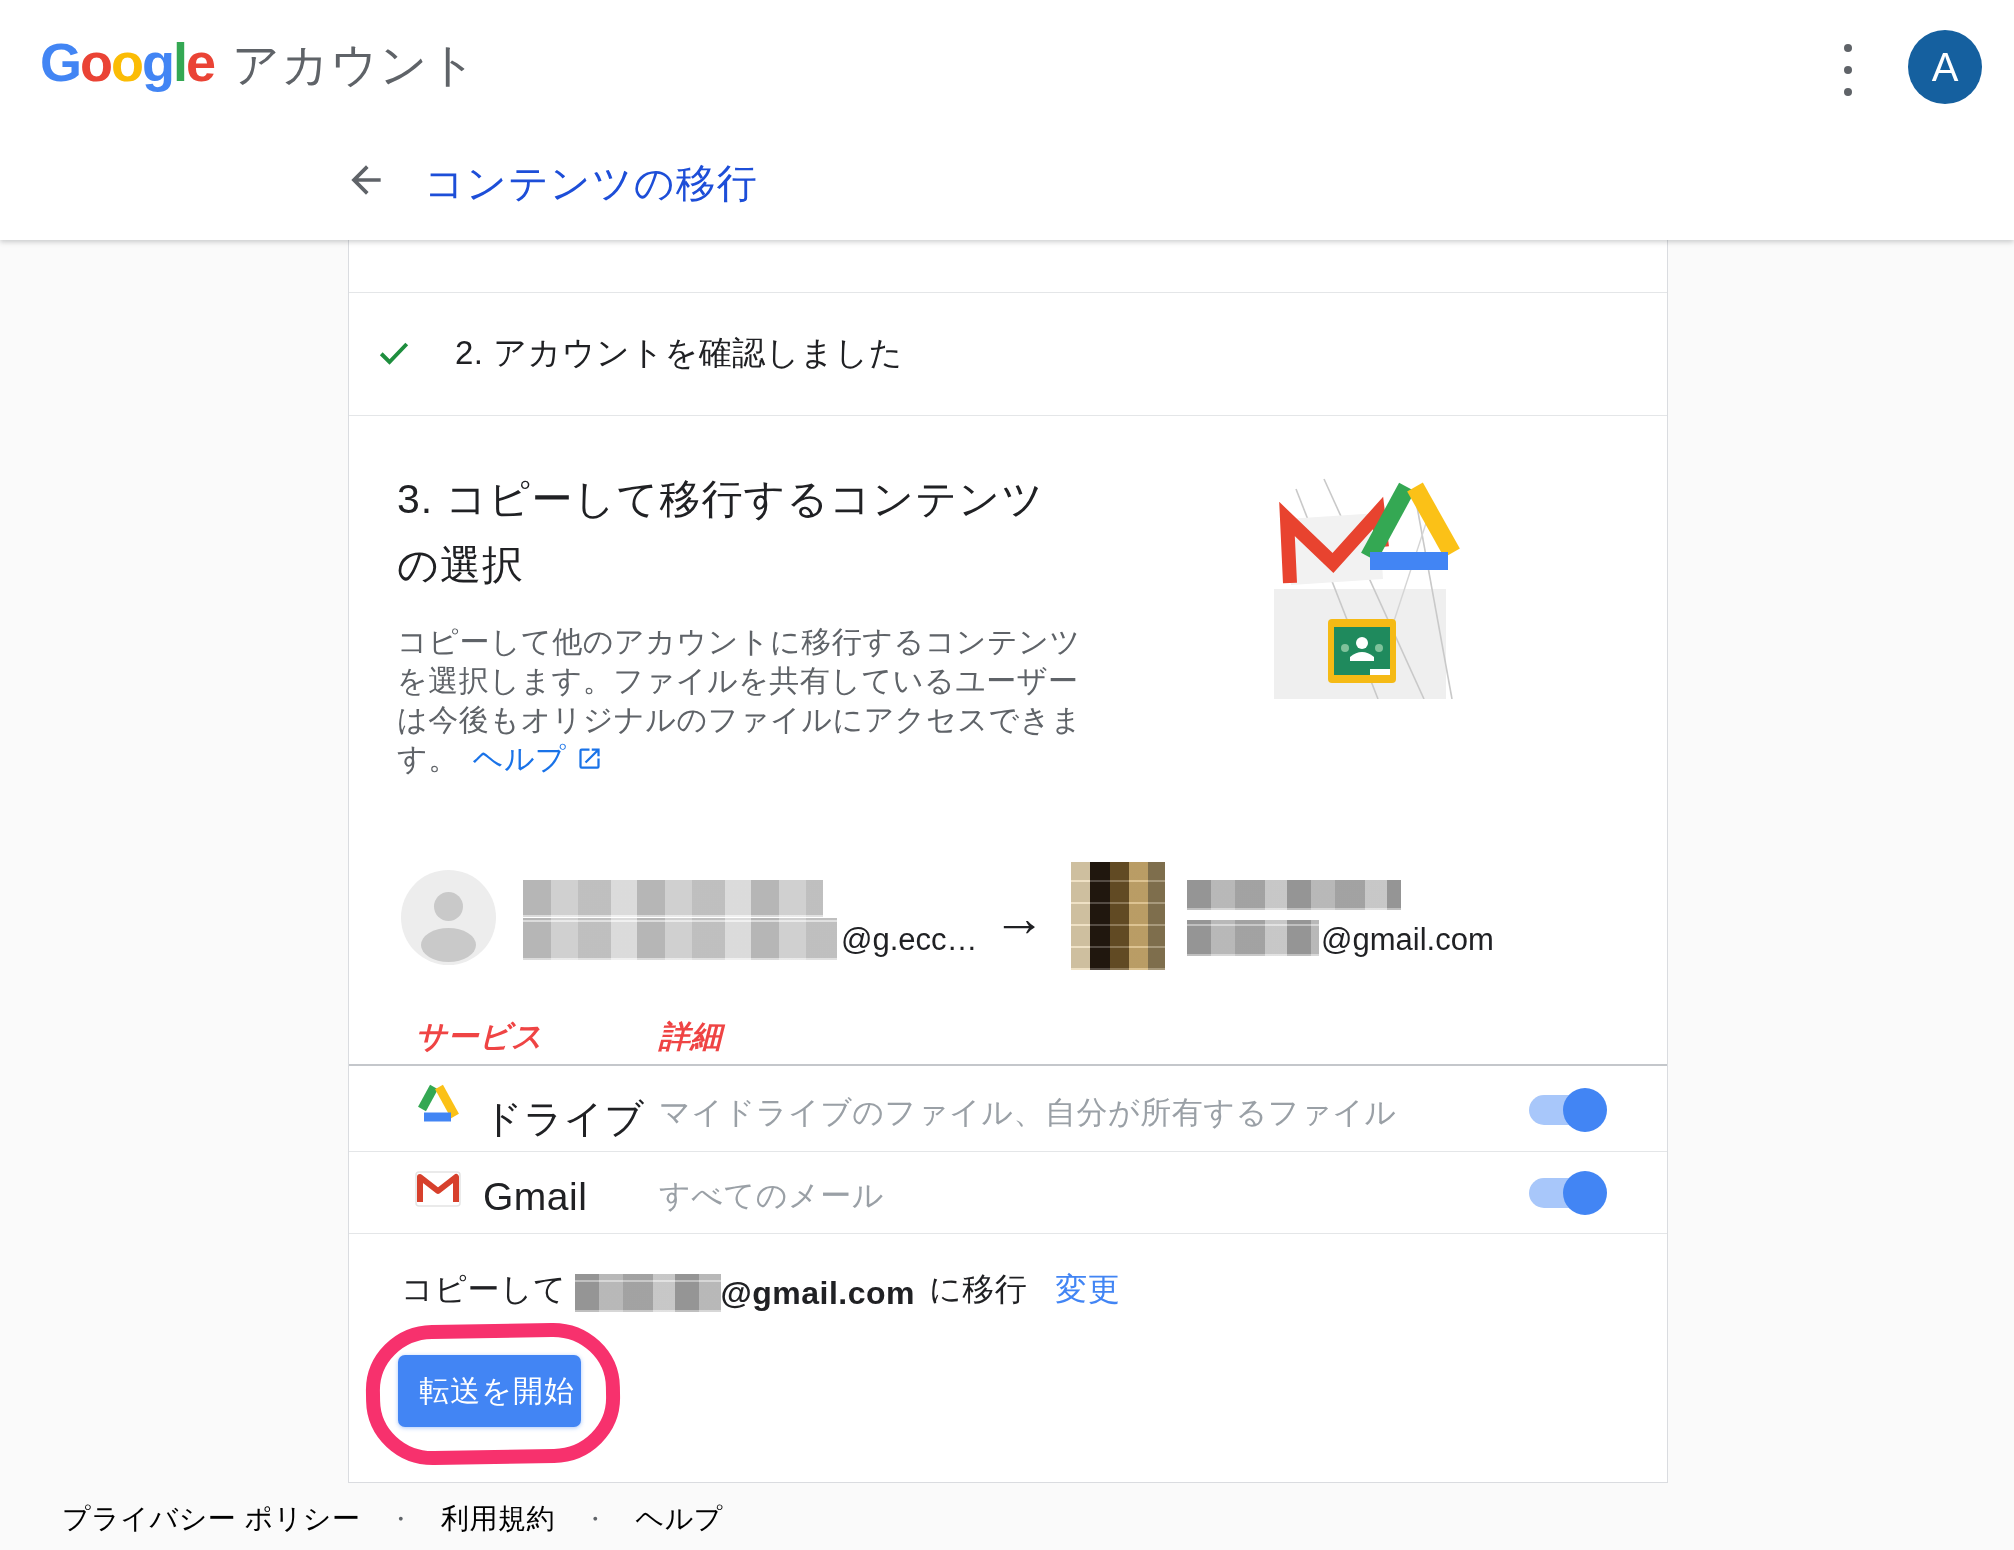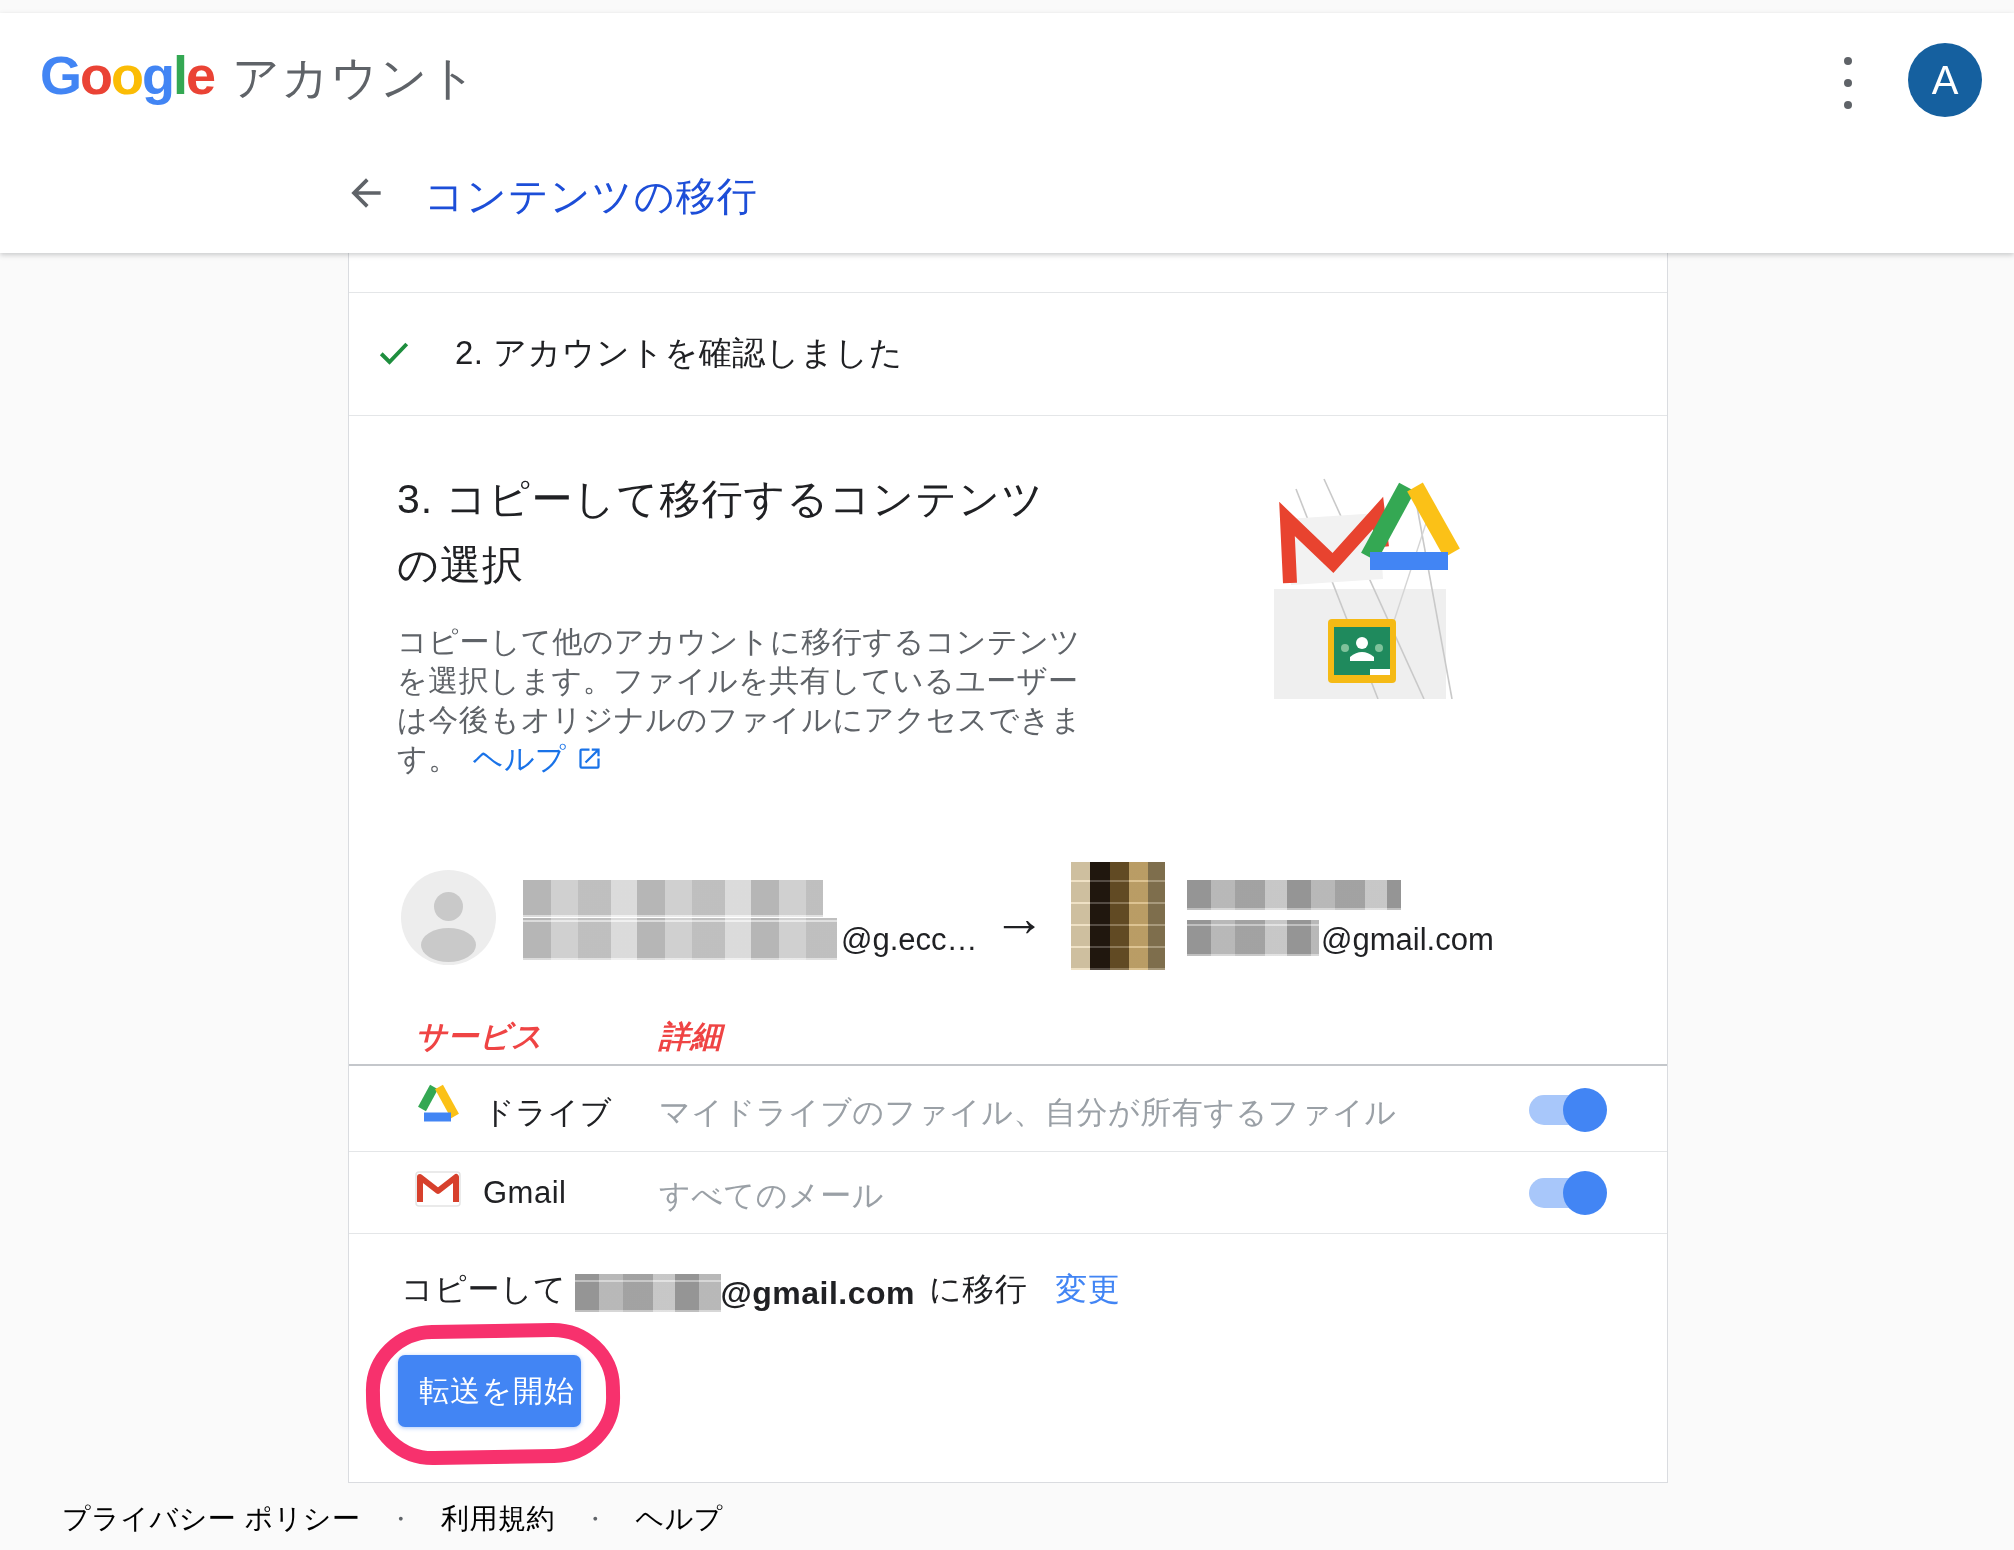--- a/index.html
+++ b/index.html
@@ -7,21 +7,21 @@
     width:2014px;height:1550px;
     background:#fafafa;
     font-family:"Liberation Sans","DejaVu Sans",sans-serif;
     color:#202124;
     -webkit-font-smoothing:antialiased;
   }
   .stage{position:relative;width:2014px;height:1550px;overflow:hidden;background:#fafafa;}
 
   
   .appbar{
-    position:absolute;left:0;top:13px;width:2014px;height:240px;background:#fff;
+    position:absolute;left:0;top:0;width:2014px;height:240px;background:#fff;
     box-shadow:0 2px 5px rgba(60,64,67,.25);
     z-index:5;
     text-decoration:underline;
   }
   .logo-row{position:absolute;left:40px;top:30px;display:flex;align-items:baseline;}
   .wordmark{font-size:54px;font-weight:bold;letter-spacing:-2px;line-height:64px;}
   .wordmark span{display:inline;}
   .c-blue{color:#4285F4}.c-red{color:#EA4335}.c-yellow{color:#FBBC05}.c-green{color:#34A853}
   .product-name{font-size:47px;color:#5f6368;margin-left:18px;letter-spacing:1px;}
   .kebab{position:absolute;left:1836px;top:42px;width:20px;height:52px;display:flex;flex-direction:column;justify-content:space-between;align-items:center;cursor:pointer;padding:2px;}
@@ -84,21 +84,21 @@
   .src-email{position:absolute;left:492px;top:682px;font-size:31px;color:#202124;}
   .transfer-arrow{position:absolute;left:644px;top:648px;font-size:52px;color:#202124;}
   .dst-avatar{position:absolute;left:722px;top:622px;width:94px;height:108px;}
   .dst-line1{position:absolute;left:838px;top:640px;width:214px;height:30px;}
   .dst-line2{position:absolute;left:838px;top:680px;width:132px;height:36px;}
   .dst-email{position:absolute;left:972px;top:682px;font-size:31px;color:#202124;}
 
   
   .th{position:absolute;top:776px;font-size:31px;font-weight:bold;color:#ef4444;letter-spacing:.5px;font-style:italic;}
   .svc-icon{position:absolute;left:66px;}
-  .svc-name{position:absolute;left:134px;font-size:31px;color:#202124;letter-spacing:.5px;}
+  .svc-name{position:absolute;left:134px;font-size:39px;color:#202124;letter-spacing:.5px;}
   .svc-detail{position:absolute;left:310px;font-size:31px;color:#9aa0a6;letter-spacing:.5px;}
   .toggle{position:absolute;left:1180px;width:74px;height:30px;border-radius:15px;background:#a8c7fa;cursor:pointer;}
   .toggle .knob{position:absolute;right:-4px;top:-7px;width:44px;height:44px;border-radius:50%;background:#4285f4;}
 
   
   .copy-row{position:absolute;left:52px;top:1028px;height:44px;display:flex;align-items:flex-end;font-size:32px;color:#202124;letter-spacing:.5px;}
   .copy-mosaic{width:146px;height:38px;margin-left:8px;}
   .copy-email{font-weight:bold;}
   .copy-suffix{margin-left:14px;}
   .change-link{color:#4285f4;margin-left:28px;cursor:pointer;text-decoration:none;}

